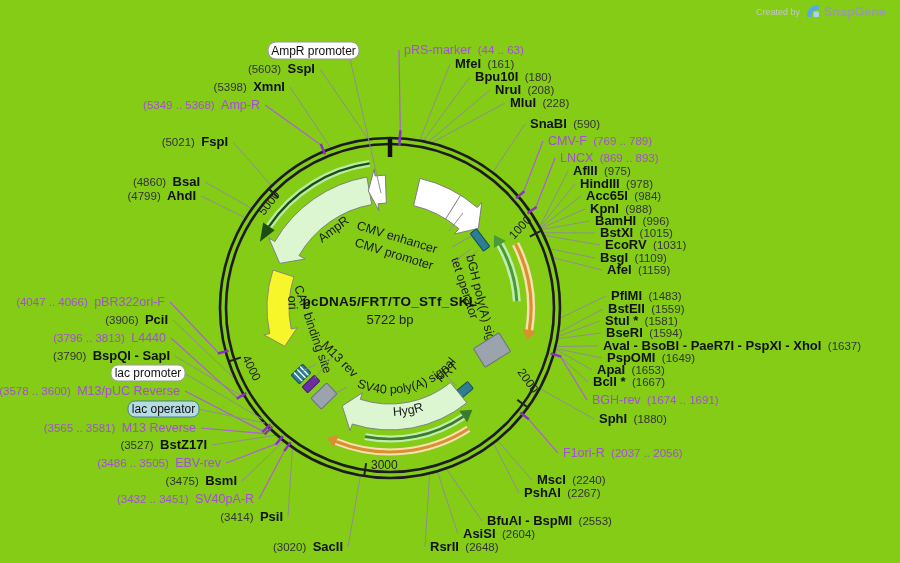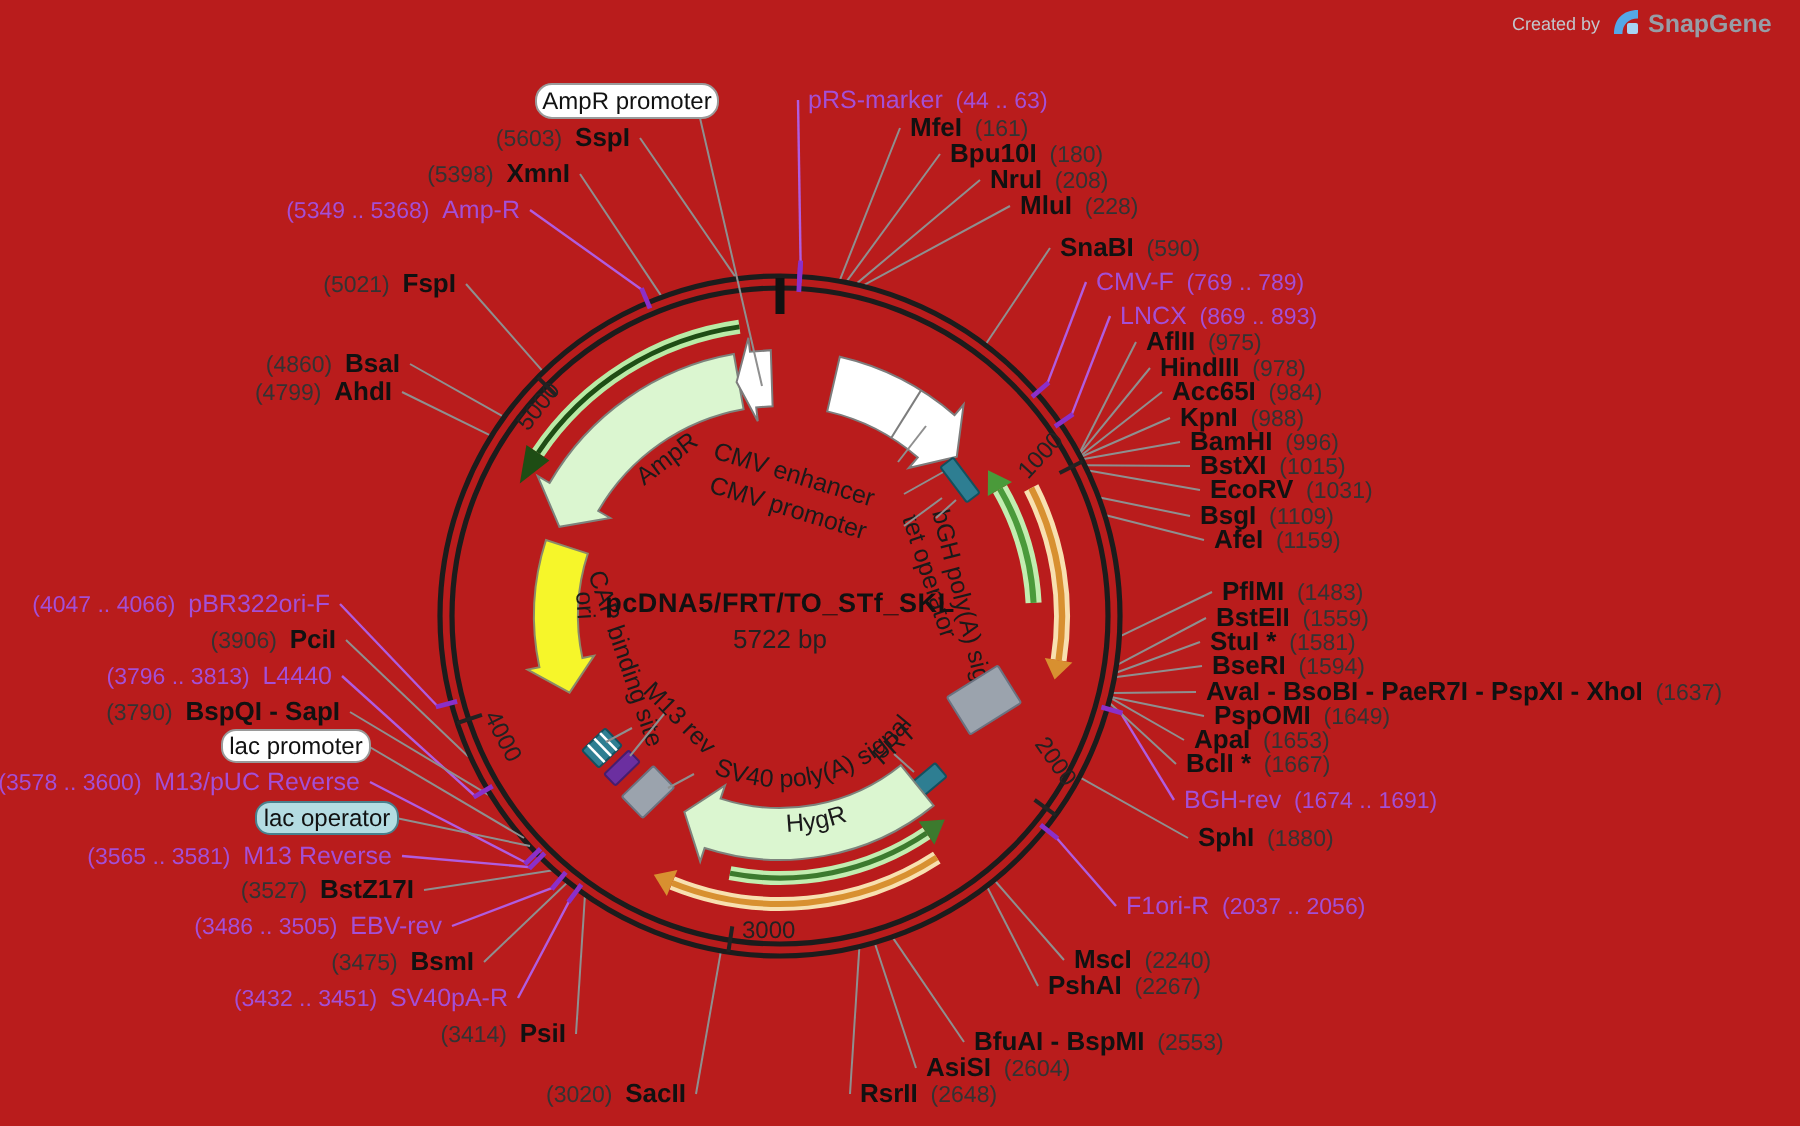--- a/index.html
+++ b/index.html
@@ -1,16 +1,16 @@
 <!DOCTYPE html>
 <html><head>
 <meta charset="utf-8">
 <style>
   html,body{margin:0;padding:0;background:#fff;}
-  .canvas{position:relative;width:900px;height:563px;background:#b91c1c;overflow:hidden;
+  .canvas{position:relative;width:900px;height:563px;background:#84cc16;overflow:hidden;
           font-family:"Liberation Sans","DejaVu Sans",sans-serif;}
   svg{position:absolute;left:0;top:0;}
   text{font-family:"Liberation Sans","DejaVu Sans",sans-serif;}
   .site-name{font-size:13px;font-weight:bold;fill:#111111;}
   .site-pos{font-size:11.5px;font-weight:normal;fill:#333333;}
   .primer-name{font-size:12.5px;font-weight:normal;fill:#a44fd6;}
   .primer-pos{font-size:11.5px;font-weight:normal;fill:#a44fd6;}
   .feature-label{font-size:12.5px;fill:#1a1a1a;}
   .axis-num{font-size:12px;fill:#222222;}
   .boxed-label{font-size:12px;fill:#111111;}

